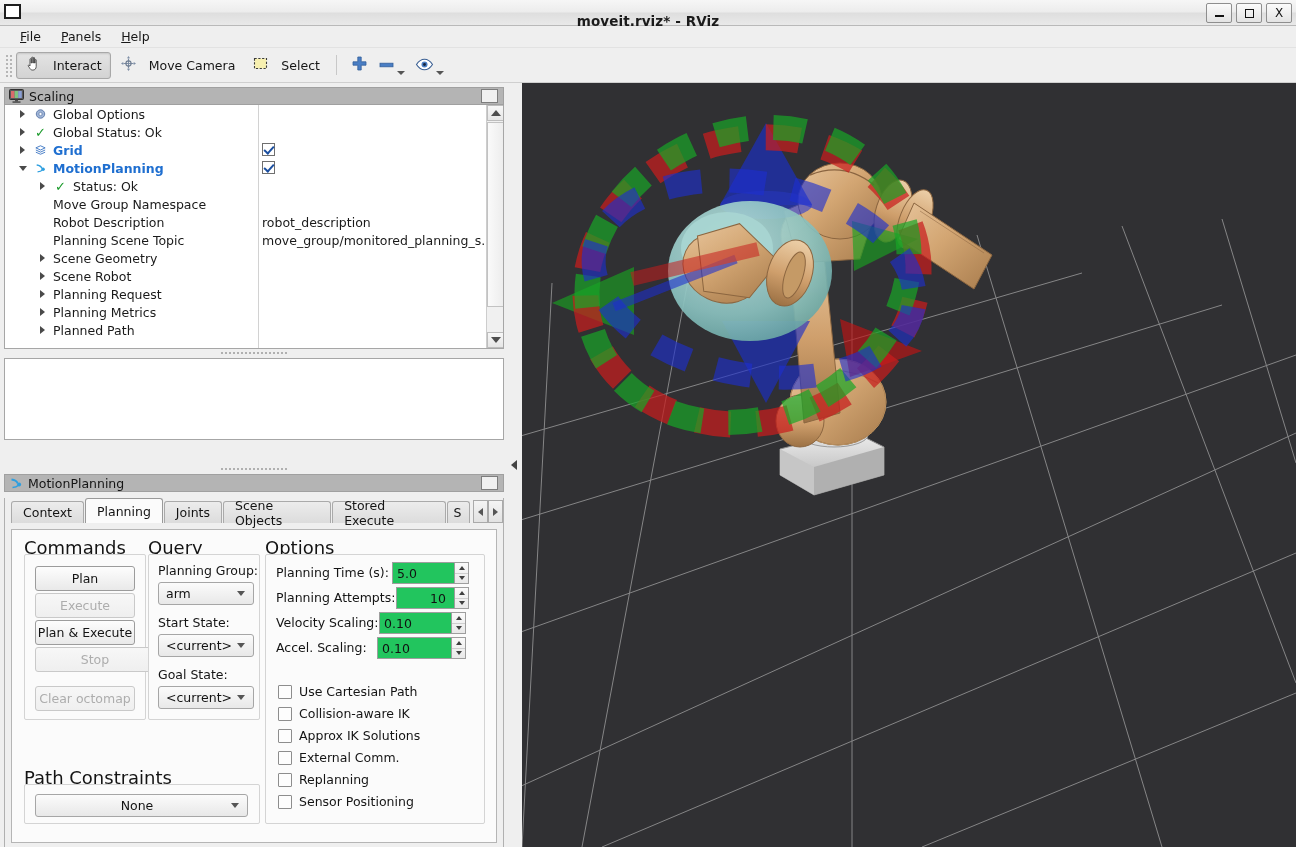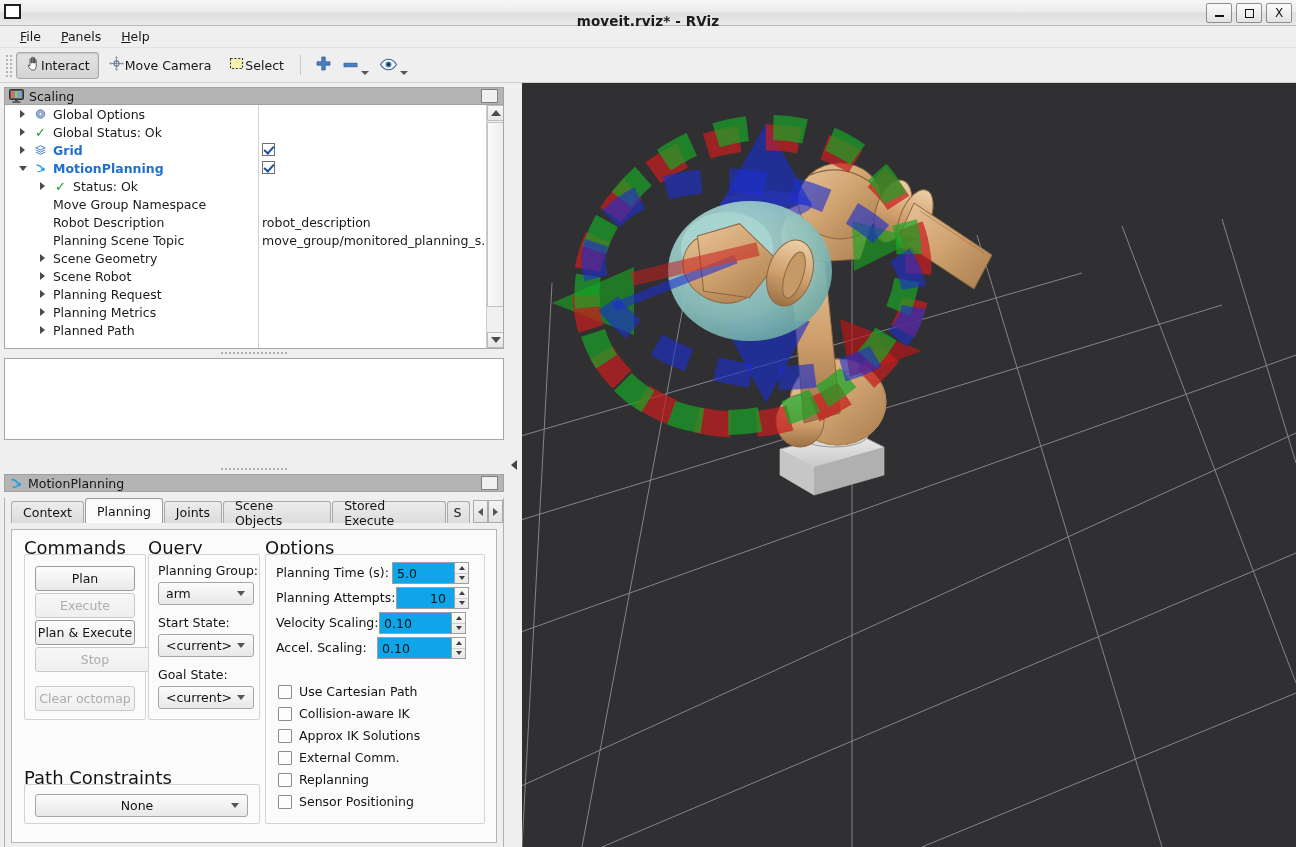--- a/index.html
+++ b/index.html
@@ -52,21 +52,21 @@
   
   .toolbar {
     position:absolute; left:0; top:48px; width:1296px; height:35px;
     background:#efefef; display:flex; align-items:center;
     border-bottom:1px solid #cfcfcf;
   }
   .grip { width:9px; height:24px; margin:0 3px 0 4px;
     background-image:radial-gradient(#b6b6b6 1px, transparent 1.1px);
     background-size:4px 4px; background-position:1px 1px; }
   .tbtn {
-    display:flex; align-items:center; gap:0; height:27px;
+    display:flex; align-items:center; gap:12px; height:27px;
     padding:0 8px; border:1px solid transparent; border-radius:3px;
     font-size:12.5px; color:#161616; white-space:nowrap;
   }
   .tbtn.active {
     border:1px solid #a8a8a8;
     background:linear-gradient(to bottom,#e4e4e4,#d3d3d3);
     box-shadow:inset 0 1px 2px rgba(0,0,0,.13);
   }
   .tsep { width:1px; height:20px; background:#c8c8c8; margin:0 9px 0 7px; }
   .icbtn { display:flex; align-items:flex-end; padding:0 5px; height:27px; }
@@ -175,21 +175,21 @@
   }
   .combo .cv { flex:1; }
   .combo .carr {
     width:0;height:0;border-left:4.5px solid transparent;border-right:4.5px solid transparent;
     border-top:5px solid #555; margin-right:8px;
   }
   .flabel { position:absolute; font-size:12.5px; color:#141414; }
 
   .spinwrap { position:absolute; height:22px; display:flex; }
   .spinwrap input {
-    height:22px; border:1px solid #9e9e9e; border-right:none; background:#0ea5e9;
+    height:22px; border:1px solid #9e9e9e; border-right:none; background:#22c55e;
     font-family:"DejaVu Sans", sans-serif; font-size:12.5px; padding-left:4px; color:#111; outline:none;
   }
   .spinbtns { width:15px; height:22px; border:1px solid #9e9e9e; display:flex; flex-direction:column;
     background:linear-gradient(to bottom,#fafafa,#e9e9e9); }
   .spinbtns div { flex:1; display:flex; align-items:center; justify-content:center; }
   .spinbtns div:first-child { border-bottom:1px solid #cfcfcf; }
   .sp-u { width:0;height:0;border-left:3.5px solid transparent;border-right:3.5px solid transparent;border-bottom:4px solid #3f3f3f;}
   .sp-d { width:0;height:0;border-left:3.5px solid transparent;border-right:3.5px solid transparent;border-top:4px solid #3f3f3f;}
 
   .cbrow { position:absolute; display:flex; align-items:center; gap:7px; font-size:12.5px; color:#141414; }

